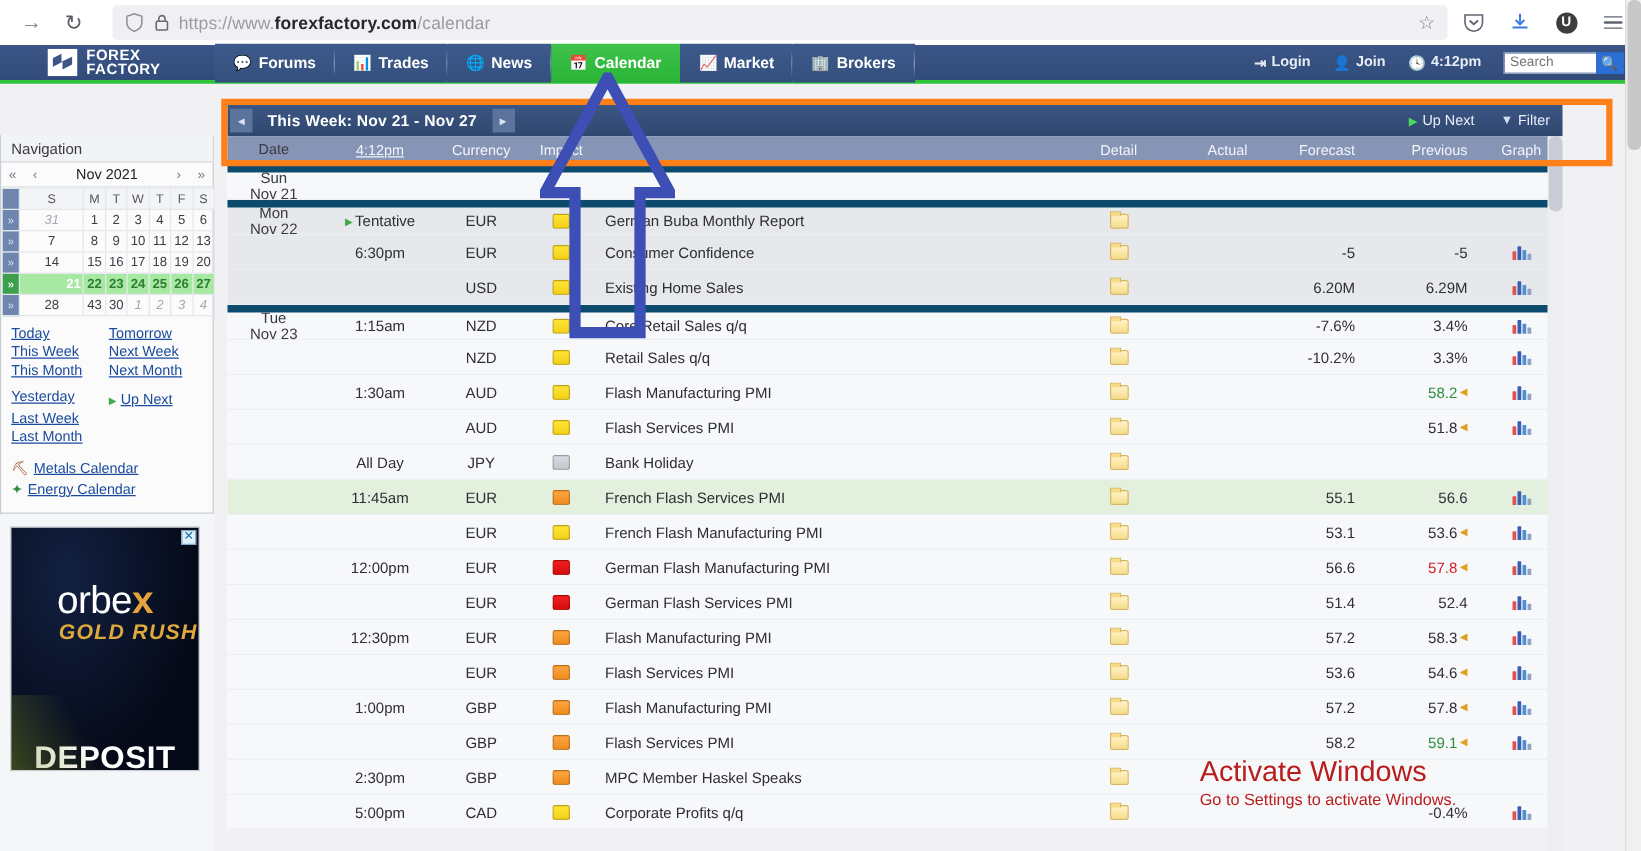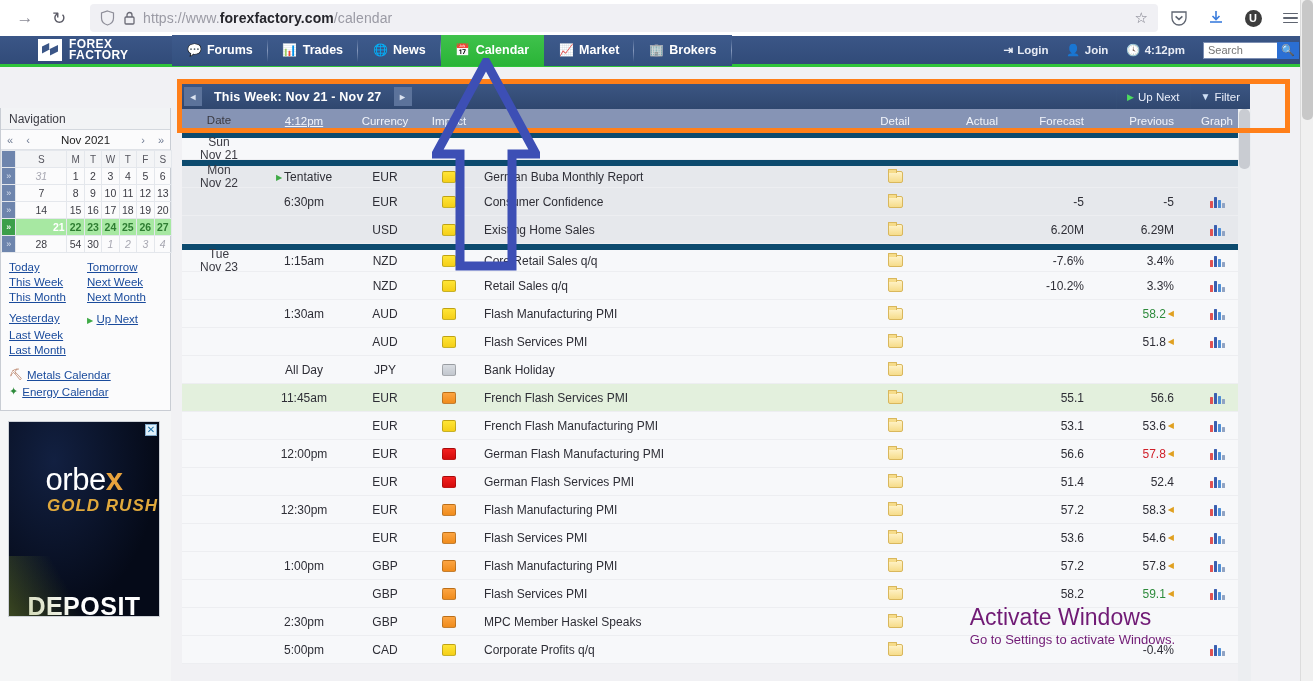--- a/index.html
+++ b/index.html
@@ -249,21 +249,21 @@
     border-left:1px solid #dcdcdc;
   }
   .vscroll .thumb{ position:absolute;top:0;left:1px;width:11px;height:120px;background:#c8c8c8;border-radius:5px;}
   .cal-scroll{
     position:absolute; right:-1px; top:25px; width:13px; bottom:0; background:#eceef1;
   }
   .cal-scroll .thumb{ position:absolute;top:0;left:1px;width:11px;height:60px;background:#c9ccd2;border-radius:5px;}
 
   
   .watermark{
-    position:absolute; right:138px; bottom:34px; text-align:left; color:#701a75;
+    position:absolute; right:148px; bottom:34px; text-align:left; color:#b91c1c;
     pointer-events:none; z-index:30;
   }
   .watermark .t1{ font-size:23px; }
   .watermark .t2{ font-size:13px; margin-top:1px;}
 </style>
 </head>
 <body>
 
 <div class="browser-bar">
   <div class="nav-btn fwd">→</div>
@@ -426,21 +426,21 @@
         <td>22</td>
         <td>23</td>
         <td>24</td>
         <td>25</td>
         <td>26</td>
         <td>27</td>
       </tr>
       <tr>
         <td class="wk">»</td>
         <td>28</td>
-        <td>54</td>
+        <td>43</td>
         <td>30</td>
         <td class="off">1</td>
         <td class="off">2</td>
         <td class="off">3</td>
         <td class="off">4</td>
       </tr>
     </tbody>
       </table>
 
     <div class="links-block">

